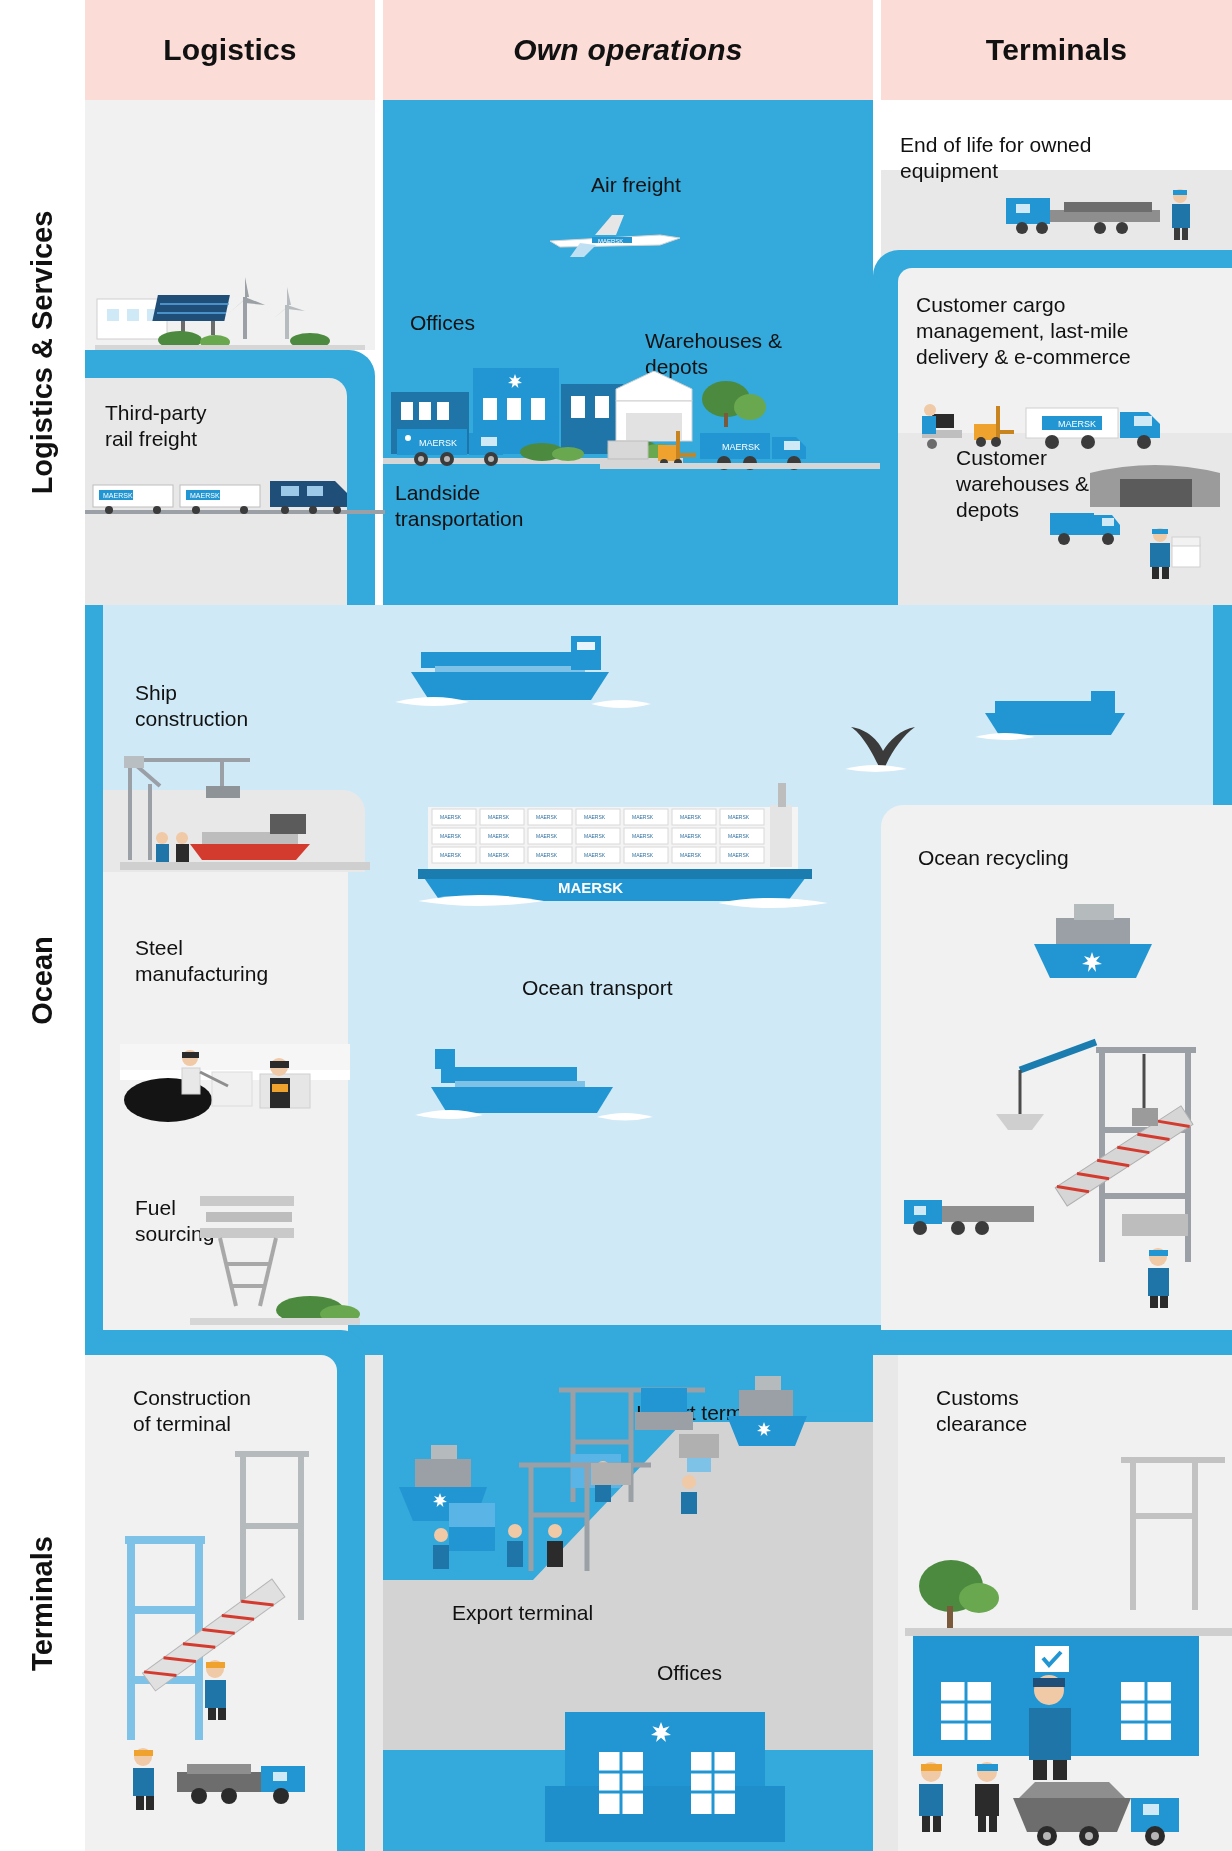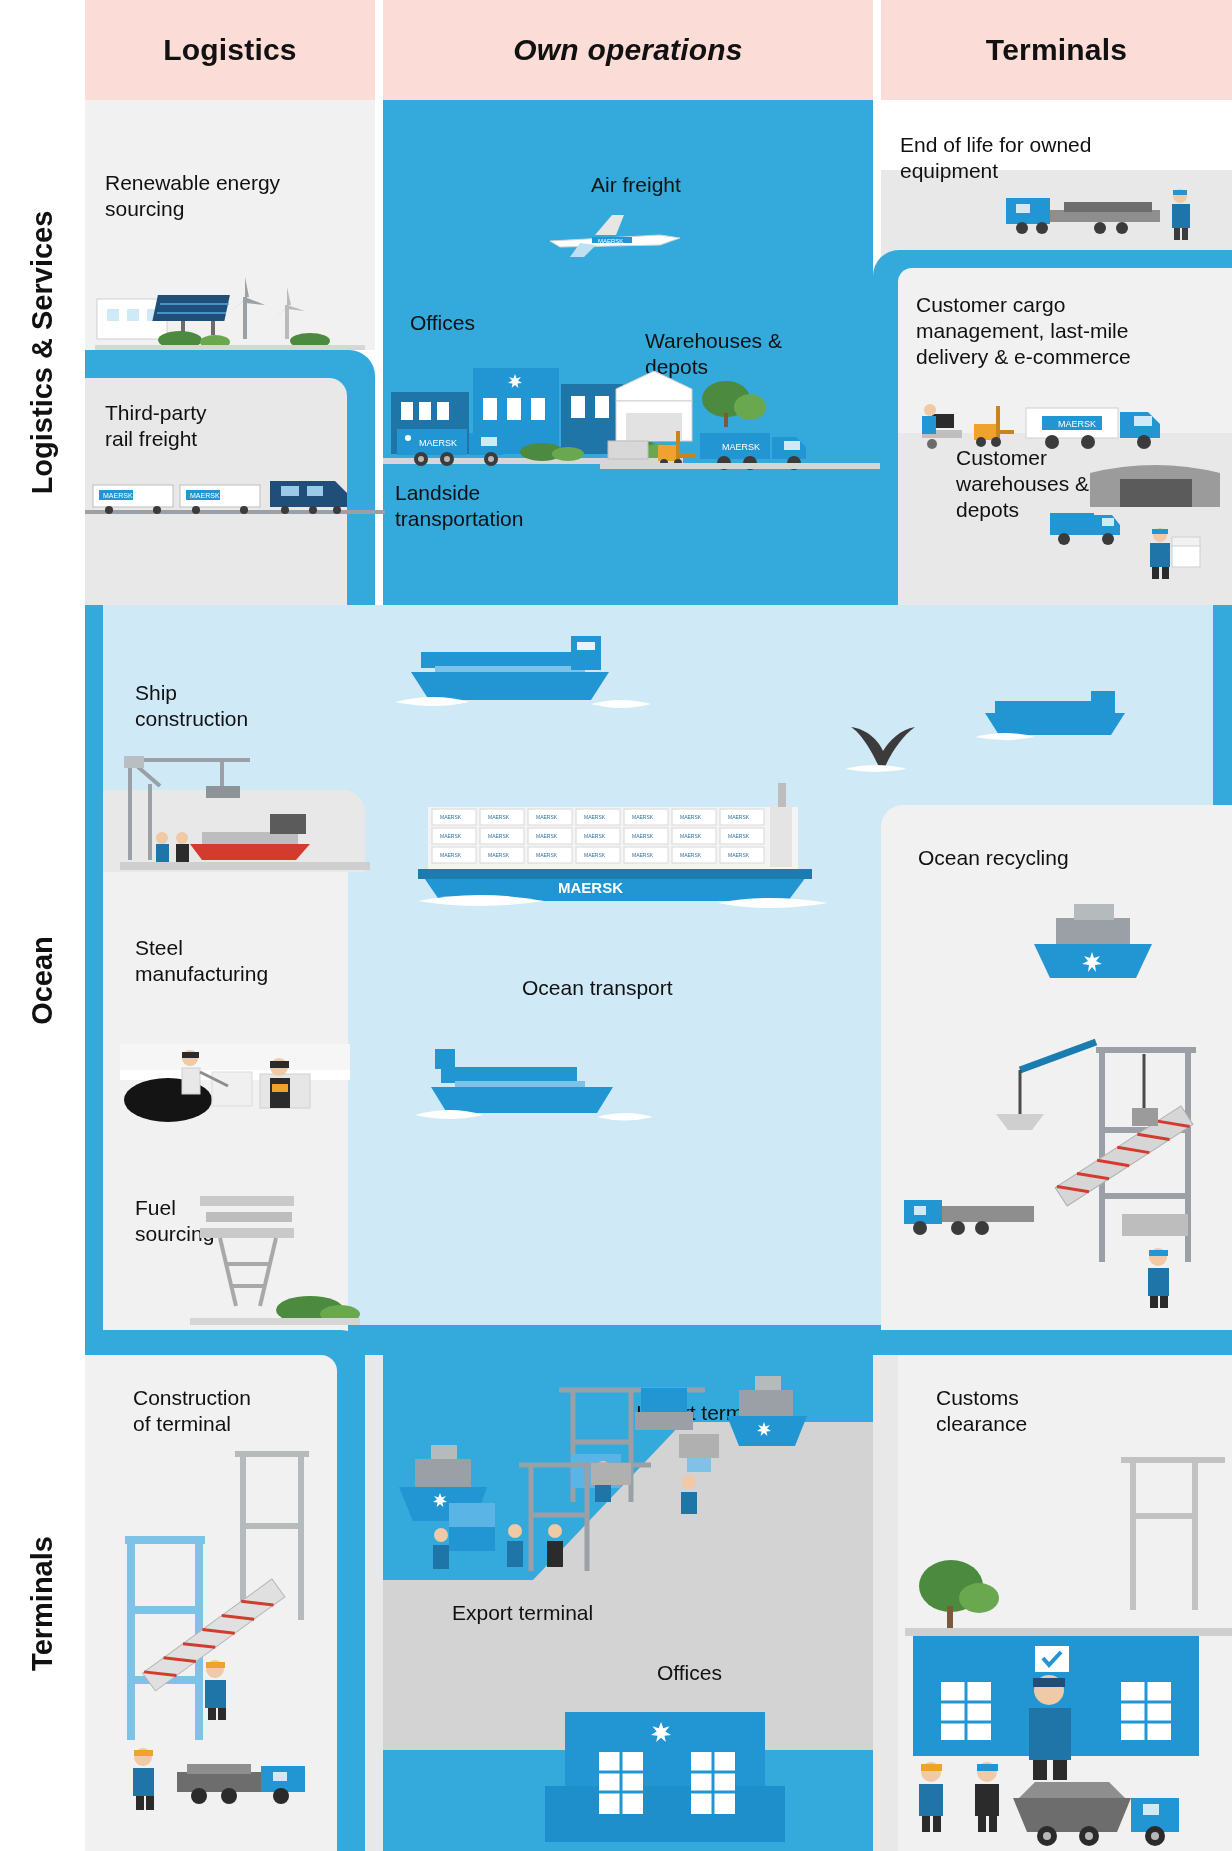--- a/index.html
+++ b/index.html
@@ -67,21 +67,20 @@
   <div class="grey" style="left:85px;top:378px;width:262px;height:227px;border-top-right-radius:18px;"></div>
 
   <div class="blue" style="left:383px;top:100px;width:490px;height:505px;"></div>
 
   <div class="white" style="left:881px;top:100px;width:351px;height:160px;"></div>
   <div class="grey" style="left:881px;top:170px;width:351px;height:90px;"></div>
   <div class="blue" style="left:873px;top:250px;width:359px;height:355px;border-top-left-radius:26px;"></div>
   <div class="lgrey" style="left:898px;top:268px;width:334px;height:165px;border-top-left-radius:14px;"></div>
   <div class="grey" style="left:898px;top:433px;width:334px;height:172px;"></div>
 
-  <div class="txt" style="left:105px;top:170px;width:235px;">Renewable energy<br>sourcing</div>
   <svg class="sh" style="left:95px;top:275px;" width="270" height="75">
     <rect x="2" y="24" width="70" height="40" fill="#ffffff" stroke="#cfcfcf"></rect>
     <rect x="12" y="34" width="12" height="12" fill="#cfe9f7"></rect>
     <rect x="32" y="34" width="12" height="12" fill="#cfe9f7"></rect>
     <rect x="52" y="34" width="12" height="12" fill="#cfe9f7"></rect>
     <g transform="translate(68,-4)">
       <rect x="0" y="24" width="72" height="26" fill="#1f4e79" transform="skewX(-12)"></rect>
       <g stroke="#5aa9e6" stroke-width="1.5">
         <line x1="-3" y1="33" x2="66" y2="33"></line>
           <line x1="-6" y1="42" x2="63" y2="42"></line>

